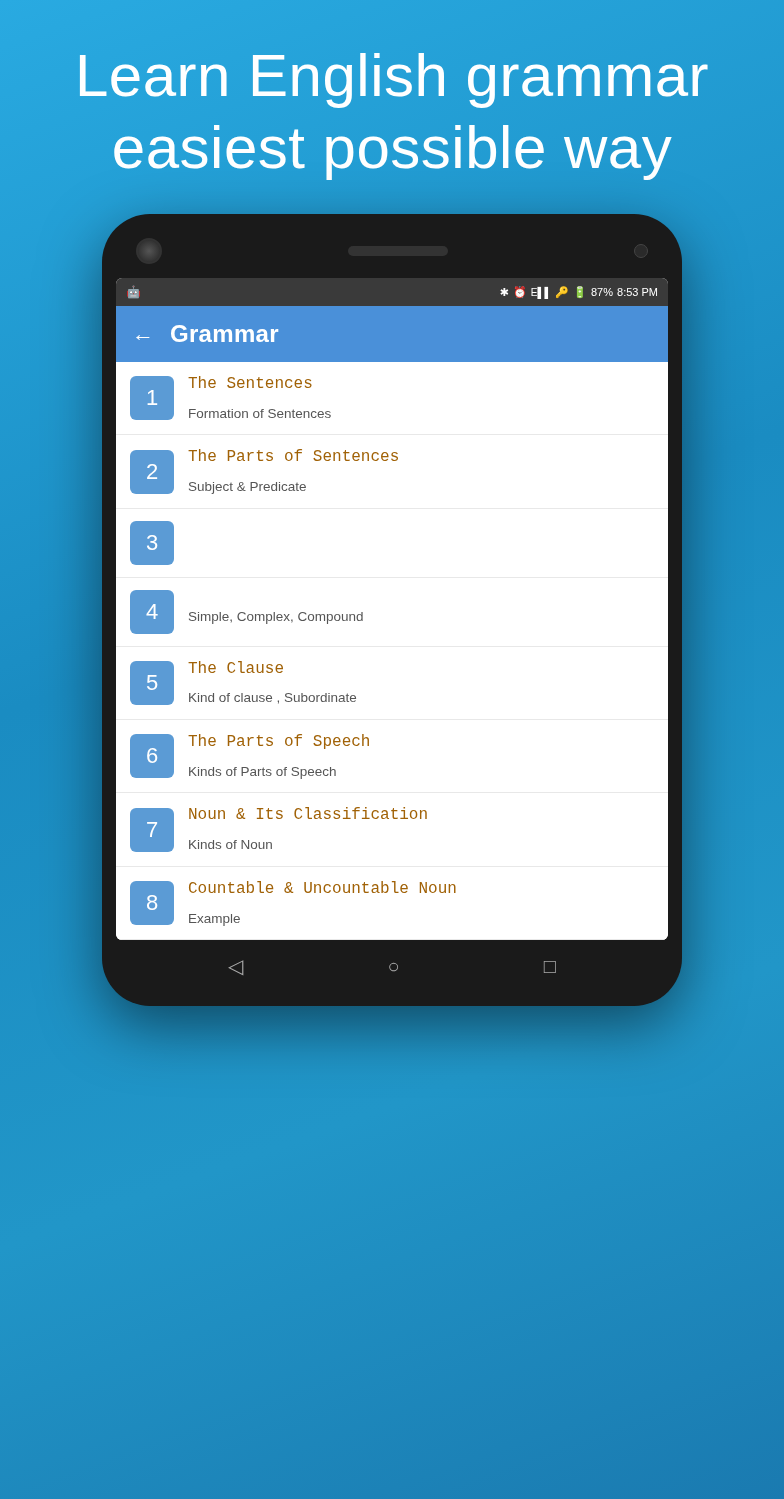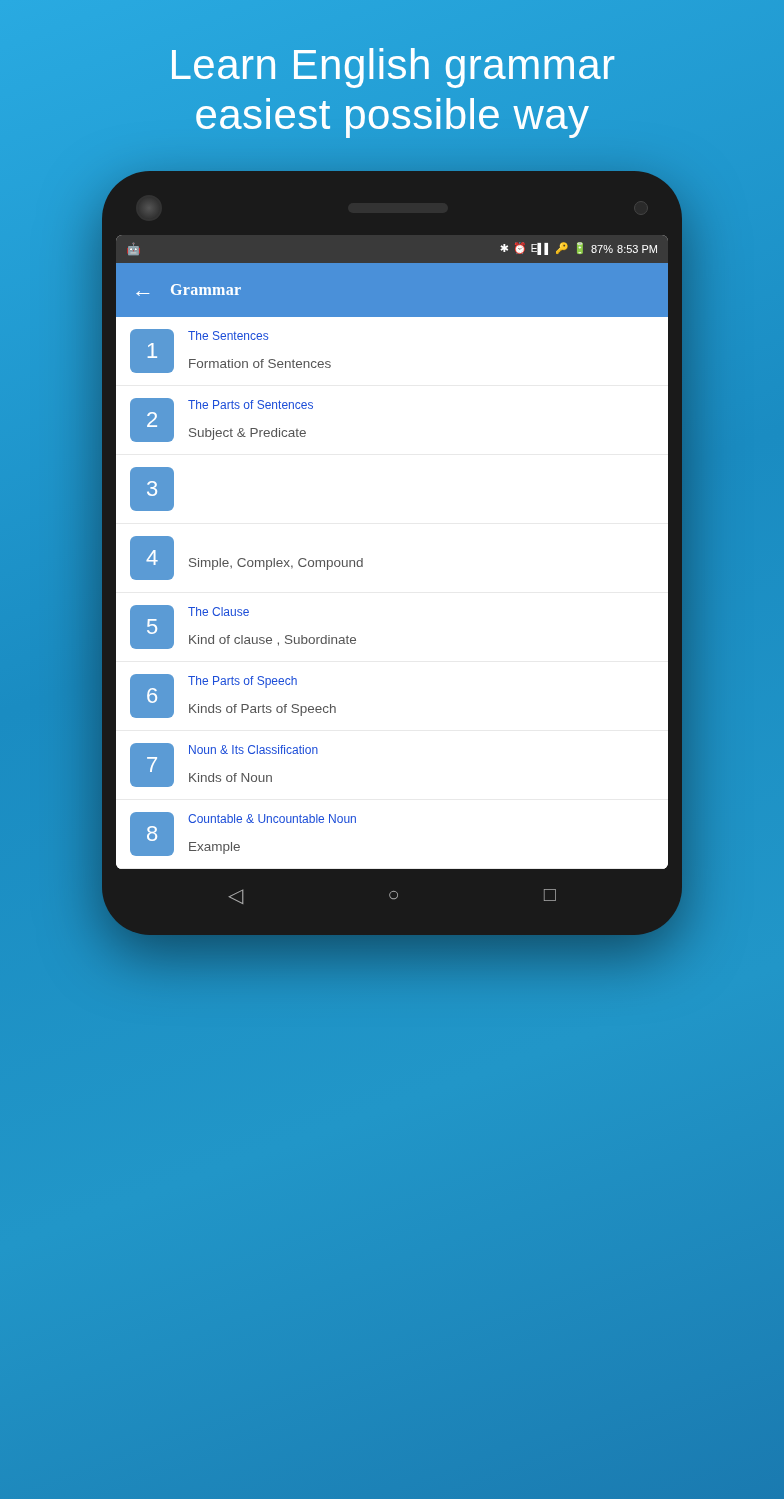--- a/index.html
+++ b/index.html
@@ -12,21 +12,21 @@
       flex-direction: column;
       align-items: center;
       font-family: 'Segoe UI', Arial, sans-serif;
       overflow: hidden;
     }
 
     .hero-text {
       color: white;
       text-align: center;
       padding: 40px 60px 30px 60px;
-      font-size: 42px;
+      font-size: 60px;
       font-weight: 300;
       line-height: 1.2;
       letter-spacing: 0.5px;
     }
 
     
     .phone-shell {
       width: 580px;
       background: #1a1a1a;
       border-radius: 48px;
@@ -112,25 +112,24 @@
       gap: 16px;
     }
 
     .back-arrow {
       font-size: 22px;
       cursor: pointer;
       color: white;
     }
 
     .app-bar-title {
-      font-size: 16px;
+      font-size: 24px;
       font-weight: 600;
       color: white;
       letter-spacing: 0.3px;
-      font-family: Liberation Serif, serif;
     }
 
     
     .list-item {
       display: flex;
       align-items: center;
       background: white;
       border-bottom: 1px solid #e8e8e8;
       padding: 12px 14px;
       gap: 14px;
@@ -150,24 +149,25 @@
       font-weight: 400;
       flex-shrink: 0;
     }
 
     .item-text {
       display: flex;
       flex-direction: column;
     }
 
     .item-title {
-      font-size: 12px;
+      font-size: 16px;
       font-weight: 500;
-      color: #1d4ed8;
+      color: #a16207;
       line-height: 1.3;
+      font-family: Liberation Mono, monospace;
     }
 
     .item-subtitle {
       font-size: 13.5px;
       color: #555;
       line-height: 1.3;
       margin-top: 10px;
     }
 
     

